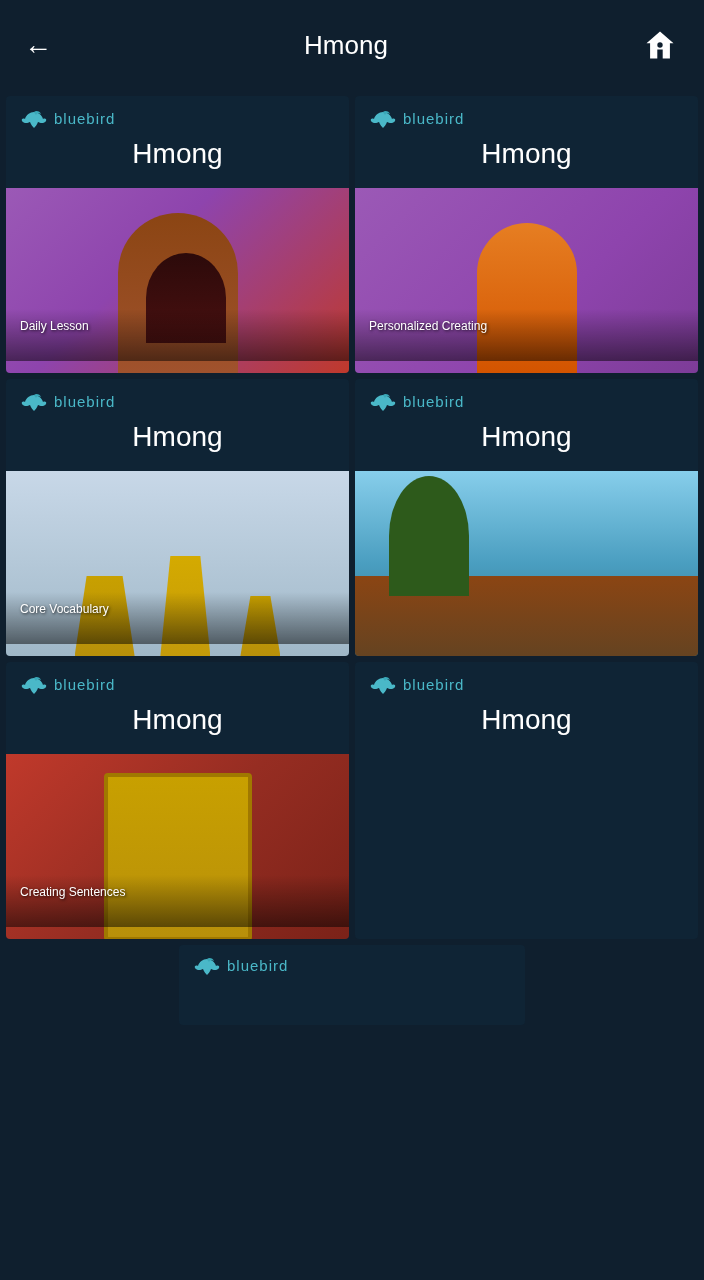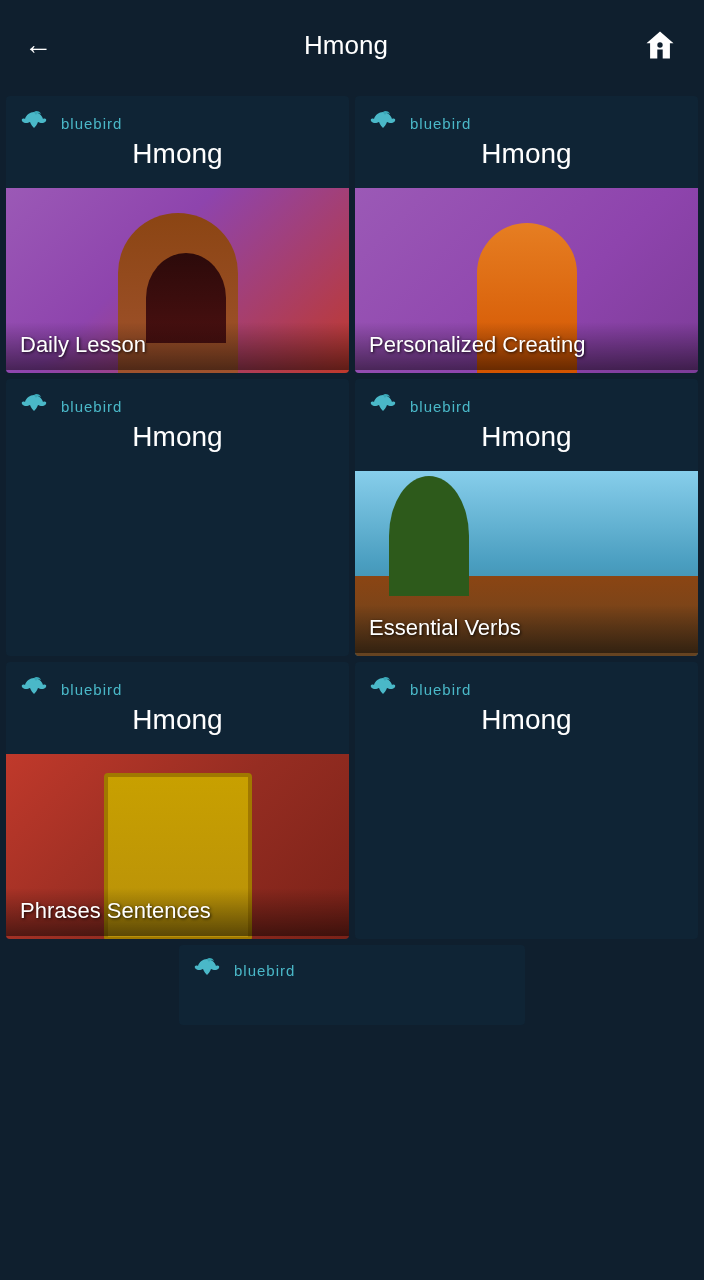--- a/index.html
+++ b/index.html
@@ -58,22 +58,22 @@
 
     .card-header {
       padding: 14px 14px 8px 14px;
       display: flex;
       flex-direction: column;
       align-items: flex-start;
     }
 
     .bluebird-logo {
       display: flex;
-      align-items: flex-end;
-      gap: 13px;
+      align-items: flex-start;
+      gap: 6px;
       margin-bottom: 4px;
     }
 
     .bluebird-icon {
       width: 28px;
       height: 22px;
     }
 
     .bluebird-text {
       font-size: 15px;
@@ -94,25 +94,25 @@
 
     .card-image-container {
       position: relative;
       width: 100%;
       height: 185px;
       overflow: hidden;
     }
 
     .card-label {
       position: absolute;
-      bottom: 3px;
+      bottom: 12px;
       left: 0;
       right: 0;
-      padding: 10px 14px 12px 14px;
-      font-size: 22px;
+      padding: 10px 14px 28px 14px;
+      font-size: 12px;
       font-weight: 500;
       color: white;
       text-shadow: 1px 1px 3px rgba(0,0,0,0.8);
       background: linear-gradient(transparent, rgba(0,0,0,0.5));
     }
 
     
     .img-daily-lesson {
       width: 100%;
       height: 100%;
@@ -336,53 +336,58 @@
     <div class="card-header">
       <div class="bluebird-logo">
         <svg class="bluebird-icon" viewBox="0 0 28 22" fill="none">
           <path d="M14 2 C10 2 6 5 5 9 C3 8 1 9 2 11 C4 14 8 13 10 12 C11 15 13 17 14 18 C15 17 17 15 18 12 C20 13 24 14 26 11 C27 9 25 8 23 9 C22 5 18 2 14 2Z" fill="#4ab8c8"></path>
           <path d="M14 2 C16 0 20 1 21 4 C19 3 17 3 16 5 C15 4 14 2 14 2Z" fill="#3aa8b8"></path>
         </svg>
         <span class="bluebird-text">bluebird</span>
       </div>
       <span class="card-language">Hmong</span>
     </div>
+    <div class="card-image-container">
+      <div class="img-core-vocab">
+        <div class="temple-spire"></div>
+      </div>
+      <div class="card-label">Core Vocabulary</div>
+    </div>
   </div>
 
   <div class="card">
     <div class="card-header">
       <div class="bluebird-logo">
         <svg class="bluebird-icon" viewBox="0 0 28 22" fill="none">
           <path d="M14 2 C10 2 6 5 5 9 C3 8 1 9 2 11 C4 14 8 13 10 12 C11 15 13 17 14 18 C15 17 17 15 18 12 C20 13 24 14 26 11 C27 9 25 8 23 9 C22 5 18 2 14 2Z" fill="#4ab8c8"></path>
           <path d="M14 2 C16 0 20 1 21 4 C19 3 17 3 16 5 C15 4 14 2 14 2Z" fill="#3aa8b8"></path>
         </svg>
         <span class="bluebird-text">bluebird</span>
       </div>
       <span class="card-language">Hmong</span>
     </div>
     <div class="card-image-container">
       <div class="img-essential-verbs"></div>
-      <div class="card-label">Essential Verbs</div>
     </div>
   </div>
 
   <div class="card">
     <div class="card-header">
       <div class="bluebird-logo">
         <svg class="bluebird-icon" viewBox="0 0 28 22" fill="none">
           <path d="M14 2 C10 2 6 5 5 9 C3 8 1 9 2 11 C4 14 8 13 10 12 C11 15 13 17 14 18 C15 17 17 15 18 12 C20 13 24 14 26 11 C27 9 25 8 23 9 C22 5 18 2 14 2Z" fill="#4ab8c8"></path>
           <path d="M14 2 C16 0 20 1 21 4 C19 3 17 3 16 5 C15 4 14 2 14 2Z" fill="#3aa8b8"></path>
         </svg>
         <span class="bluebird-text">bluebird</span>
       </div>
       <span class="card-language">Hmong</span>
     </div>
     <div class="card-image-container">
       <div class="img-creating-sentences"></div>
-      <div class="card-label">Phrases Sentences</div>
+      <div class="card-label">Creating Sentences</div>
     </div>
   </div>
 
   <div class="card">
     <div class="card-header">
       <div class="bluebird-logo">
         <svg class="bluebird-icon" viewBox="0 0 28 22" fill="none">
           <path d="M14 2 C10 2 6 5 5 9 C3 8 1 9 2 11 C4 14 8 13 10 12 C11 15 13 17 14 18 C15 17 17 15 18 12 C20 13 24 14 26 11 C27 9 25 8 23 9 C22 5 18 2 14 2Z" fill="#4ab8c8"></path>
           <path d="M14 2 C16 0 20 1 21 4 C19 3 17 3 16 5 C15 4 14 2 14 2Z" fill="#3aa8b8"></path>
         </svg>

